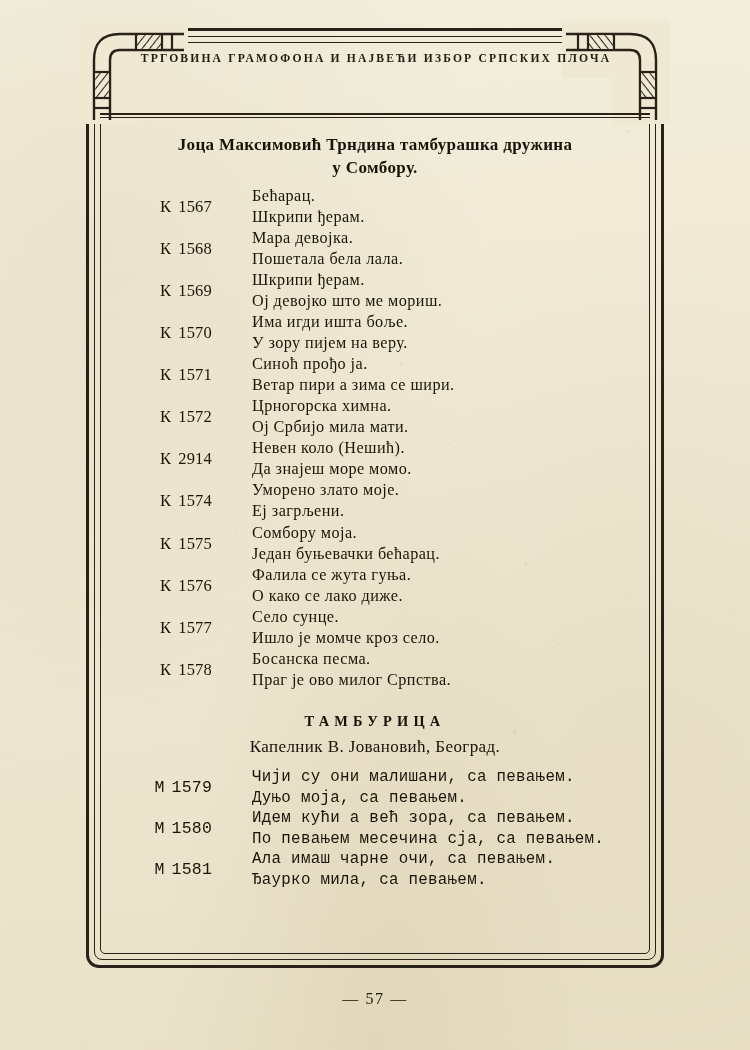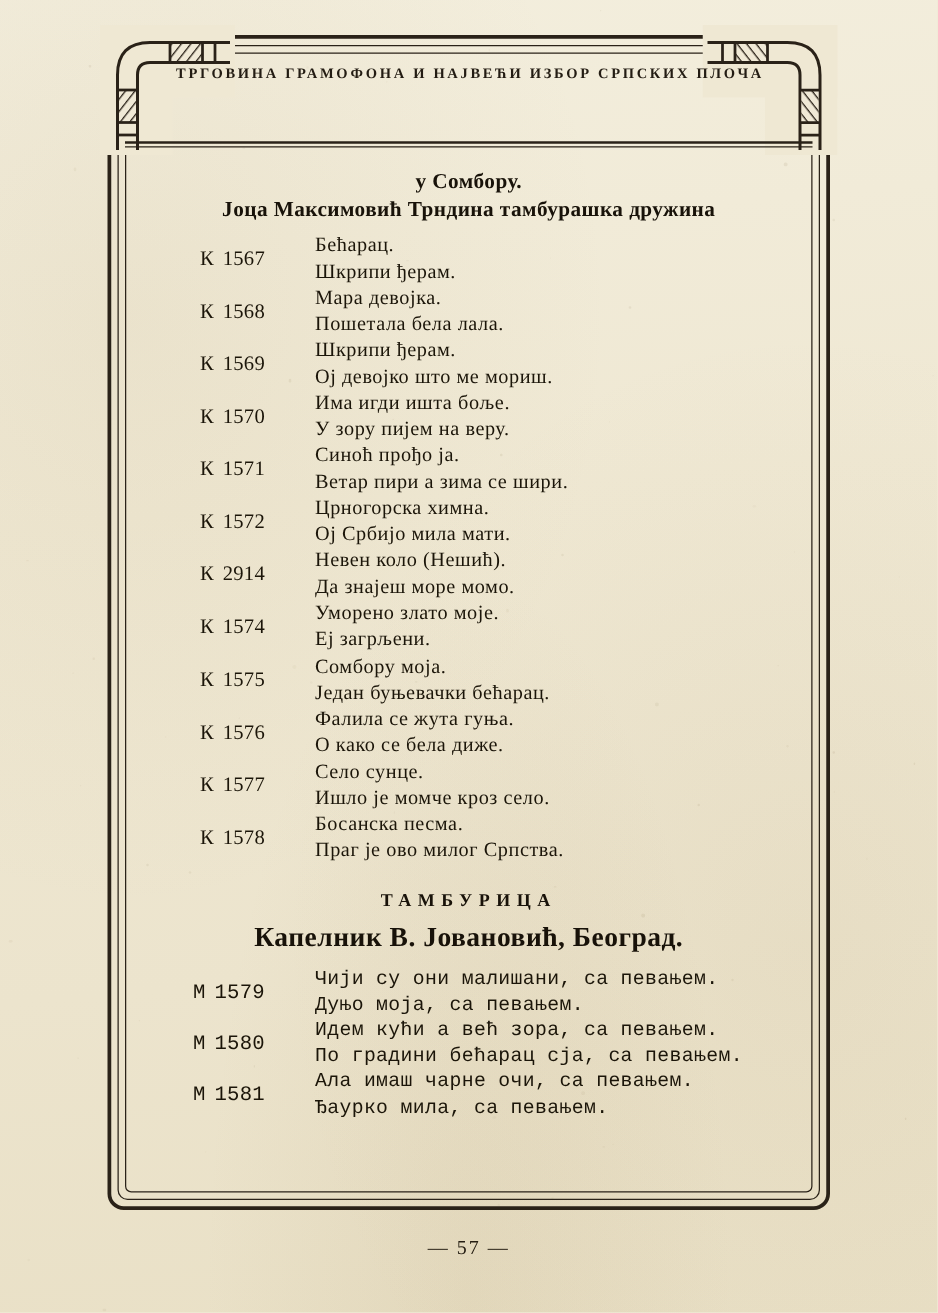--- a/index.html
+++ b/index.html
@@ -170,22 +170,22 @@
     margin-top: 22px;
   }
   .sect2-kicker {
     font-size: 14.4px;
     font-weight: 700;
     letter-spacing: 5.2px;
     color: #181209;
   }
   .sect2-name {
     margin-top: 7px;
-    font-size: 22px;
-    font-weight: 700;
+    font-size: 17px;
+    font-weight: 400;
     letter-spacing: 0.4px;
     color: #181209;
   }
 
   .listing.second { margin-top: 10px; font-family: Liberation Mono, monospace; }
   .listing.second .titles-cell { letter-spacing: 0.3px; font-size: 15.8px; }
 
   
   .footer {
     position: absolute;
@@ -329,22 +329,22 @@
   <div class="header-sub">ТРГОВИНА ГРАМОФОНА И НАЈВЕЋИ ИЗБОР СРПСКИХ ПЛОЧА</div>
 </div>
 <div class="hdr-rule">
   <div class="r1"></div>
     <div class="r2"></div>
 </div>
 
 <div class="content">
 
   <div class="group-title">
+    <span class="ln">Јоца Максимовић Трндина тамбурашка дружина</span>
     <span class="ln">у Сомбору.</span>
-    <span class="ln">Јоца Максимовић Трндина тамбурашка дружина</span>
   </div>
 
   <table class="listing">
     <tbody id="rows-s0">
         <tr>
           <td class="cat-cell"><span class="pfx">К</span><span>1567</span></td>
           <td class="titles-cell">
             <span class="t-line">Бећарац.</span>
             <span class="t-line">Шкрипи ђерам.</span>
           </td>
@@ -402,21 +402,21 @@
           <td class="cat-cell"><span class="pfx">К</span><span>1575</span></td>
           <td class="titles-cell">
             <span class="t-line">Сомбору моја.</span>
             <span class="t-line">Један буњевачки бећарац.</span>
           </td>
         </tr>
         <tr>
           <td class="cat-cell"><span class="pfx">К</span><span>1576</span></td>
           <td class="titles-cell">
             <span class="t-line">Фалила се жута гуња.</span>
-            <span class="t-line">О како се бела диже.</span>
+            <span class="t-line">О како се лако диже.</span>
           </td>
         </tr>
         <tr>
           <td class="cat-cell"><span class="pfx">К</span><span>1577</span></td>
           <td class="titles-cell">
             <span class="t-line">Село сунце.</span>
             <span class="t-line">Ишло је момче кроз село.</span>
           </td>
         </tr>
         <tr>
@@ -440,21 +440,21 @@
           <td class="cat-cell"><span class="pfx">М</span><span>1579</span></td>
           <td class="titles-cell">
             <span class="t-line">Чији су они малишани, са певањем.</span>
             <span class="t-line">Дуњо моја, са певањем.</span>
           </td>
         </tr>
         <tr>
           <td class="cat-cell"><span class="pfx">М</span><span>1580</span></td>
           <td class="titles-cell">
             <span class="t-line">Идем кући а већ зора, са певањем.</span>
-            <span class="t-line">По градини бећарац сја, са певањем.</span>
+            <span class="t-line">По певањем месечина сја, са певањем.</span>
           </td>
         </tr>
         <tr>
           <td class="cat-cell"><span class="pfx">М</span><span>1581</span></td>
           <td class="titles-cell">
             <span class="t-line">Ала имаш чарне очи, са певањем.</span>
             <span class="t-line">Ђаурко мила, са певањем.</span>
           </td>
         </tr>
       </tbody>

